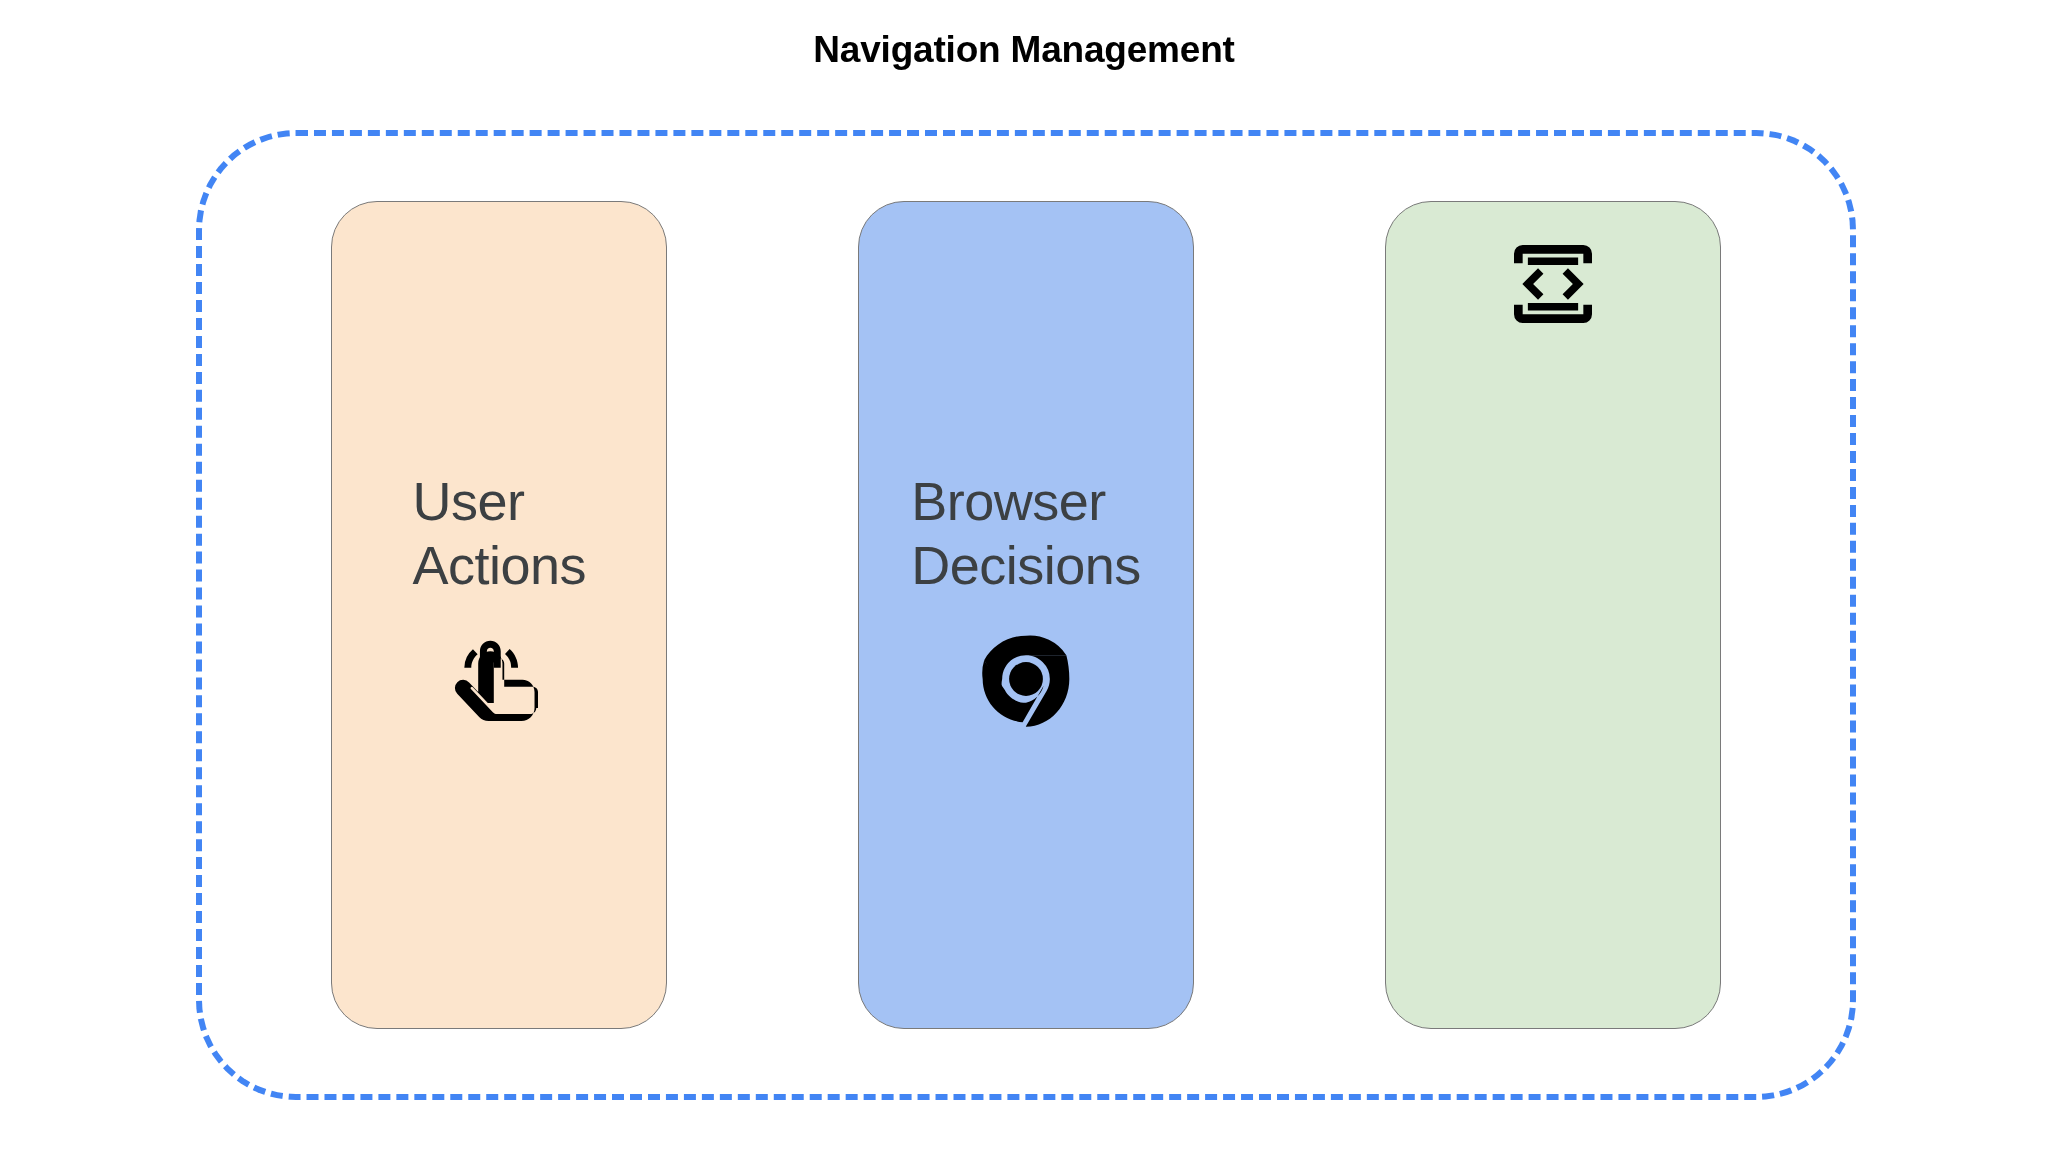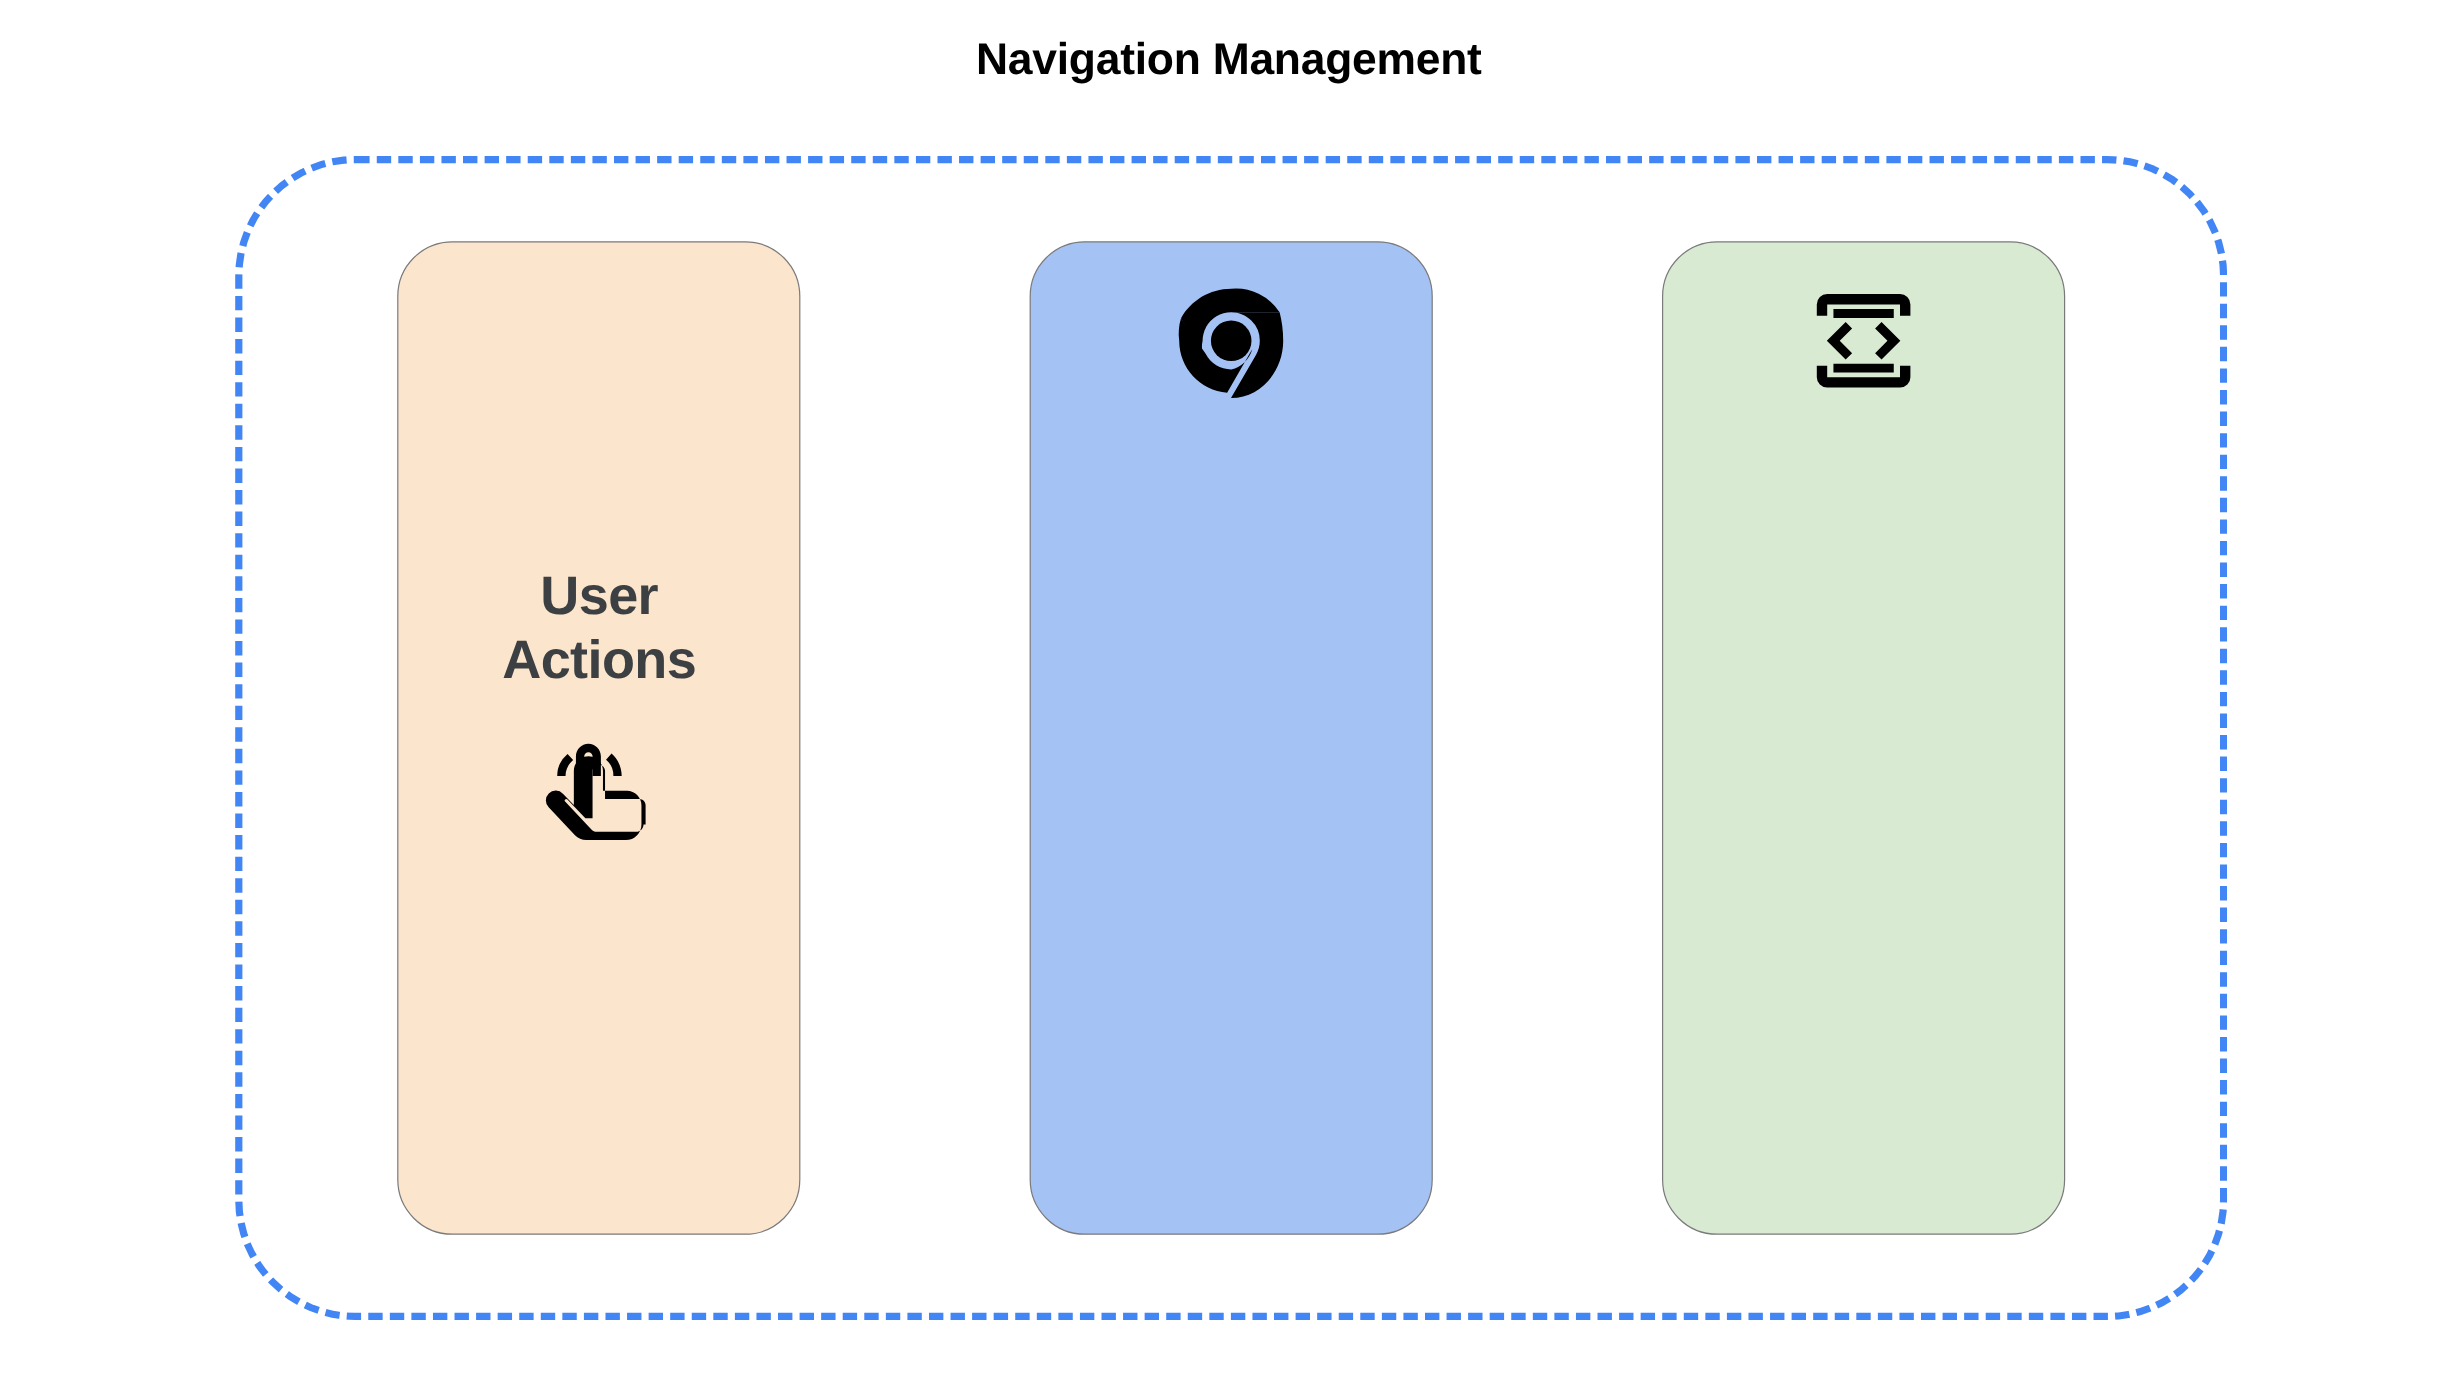--- a/index.html
+++ b/index.html
@@ -67,23 +67,22 @@
     border-radius: 46px;
     border: 1.6px solid #7a7a7a;
     display: flex;
     flex-direction: column;
     align-items: center;
     flex: 0 0 auto;
   }
 
   .card-label {
     margin-top: 268px;
-    text-align: center;
-    font-size: 45px;
-    font-weight: bold;
+    font-size: 54px;
+    font-weight: normal;
     color: #3c4043;
     line-height: 1.18;
     letter-spacing: -0.5px;
     white-space: pre-line;
   }
 
   .card-icon {
     margin-top: 30px;
     width: 104px;
     height: 104px;
@@ -112,20 +111,22 @@
       <div class="card-icon" style="color: rgb(0, 0, 0);">
         <svg viewBox="0 0 24 24" aria-hidden="true">
           <path d="M9.2 9.4V5.6c0-.44.36-.8.8-.8s.8.36.8.8v3.8h1.6V5.6c0-1.32-1.08-2.4-2.4-2.4S7.6 4.28 7.6 5.6v3.8h1.6z"></path>
           <path d="M14.45 5.05l-1.06 1.2A3.99 3.99 0 0 1 14.8 9.4h1.6c0-1.72-.74-3.27-1.95-4.35zM5.6 9.4c0-1.25.57-2.36 1.47-3.1L5.99 5.14A5.59 5.59 0 0 0 4 9.4h1.6z"></path>
           <path d="M19.4 12.2h-6.6V8.4c0-1.55-1.25-2.8-2.8-2.8S7.2 6.85 7.2 8.4v6.58l-2.1-2.2a1.9 1.9 0 0 0-2.72-.04 1.9 1.9 0 0 0-.02 2.67l5.06 5.35c.56.6 1.35.94 2.17.94h7.61c1.66 0 3-1.34 3-3v-3.7c0-1.55-1.25-2.8-2.8-2.8zm1.2 6.5c0 .77-.63 1.4-1.4 1.4h-7.61c-.38 0-.75-.16-1.01-.44l-5.06-5.35a.3.3 0 0 1 .01-.42.3.3 0 0 1 .43.01l3.46 3.63h1.38V8.4c0-.66.54-1.2 1.2-1.2s1.2.54 1.2 1.2v5.4h6.6c.66 0 1.2.54 1.2 1.2v3.7z"></path>
         </svg>
       </div>
     </div>
 
     <div class="card" id="card-browser-decisions" style="background: rgb(164, 194, 244); border-color: rgb(122, 122, 122);">
+      <div class="card-label" style="color: rgb(60, 64, 67);">Browser
+Decisions</div>
       <div class="card-icon" style="color: rgb(0, 0, 0);">
         <svg viewBox="0 0 24 24" aria-hidden="true">
           <path d="M12 2C7.86 2 4.25 4.28 2.35 7.65l4.85 8.4A5.49 5.49 0 0 1 6.5 12c0-.93.23-1.81.64-2.58l-.01-.01h.01A5.5 5.5 0 0 1 12 6.5h9.31A10 10 0 0 0 12 2z"></path>
           <path d="M2.35 7.65A9.96 9.96 0 0 0 2 12c0 5.26 4.06 9.57 9.22 9.97l4.84-8.39A5.49 5.49 0 0 1 12 17.5c-2.1 0-3.93-1.18-4.86-2.91l.02.01-.01-.01-4.8-6.94z"></path>
           <path d="M21.31 6.5H12c1.49 0 2.83.59 3.81 1.56l.01-.02v.02A5.48 5.48 0 0 1 17.5 12c0 .98-.26 1.9-.71 2.7l-4.83 8.29c.01 0 .03.01.04.01C17.53 22.99 22 18.02 22 12c0-1.96-.25-3.84-.69-5.5z"></path>
           <circle cx="12" cy="12" r="3.9"></circle>
         </svg>
       </div>
     </div>
 

